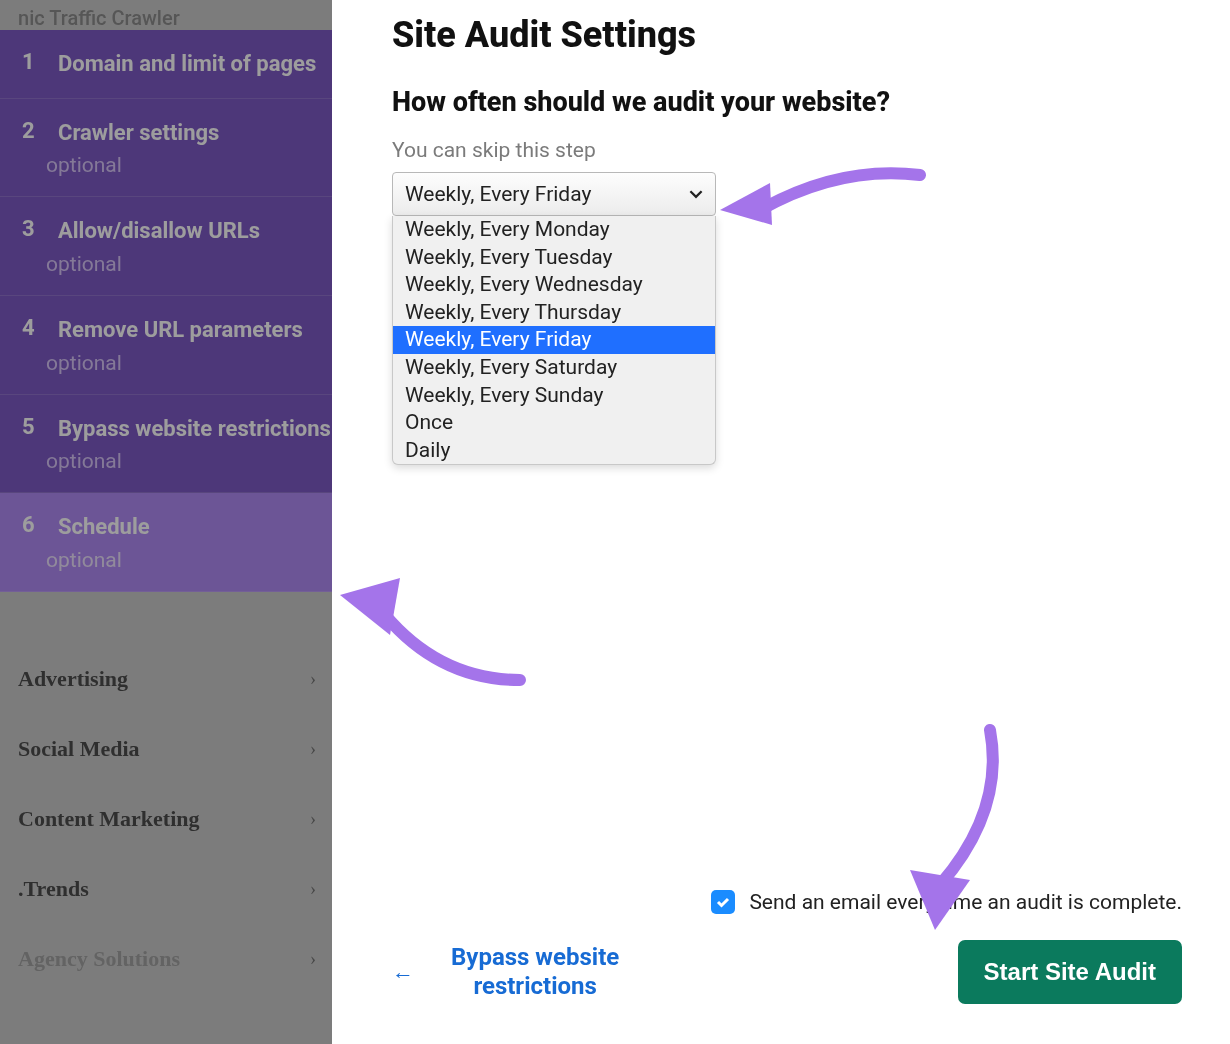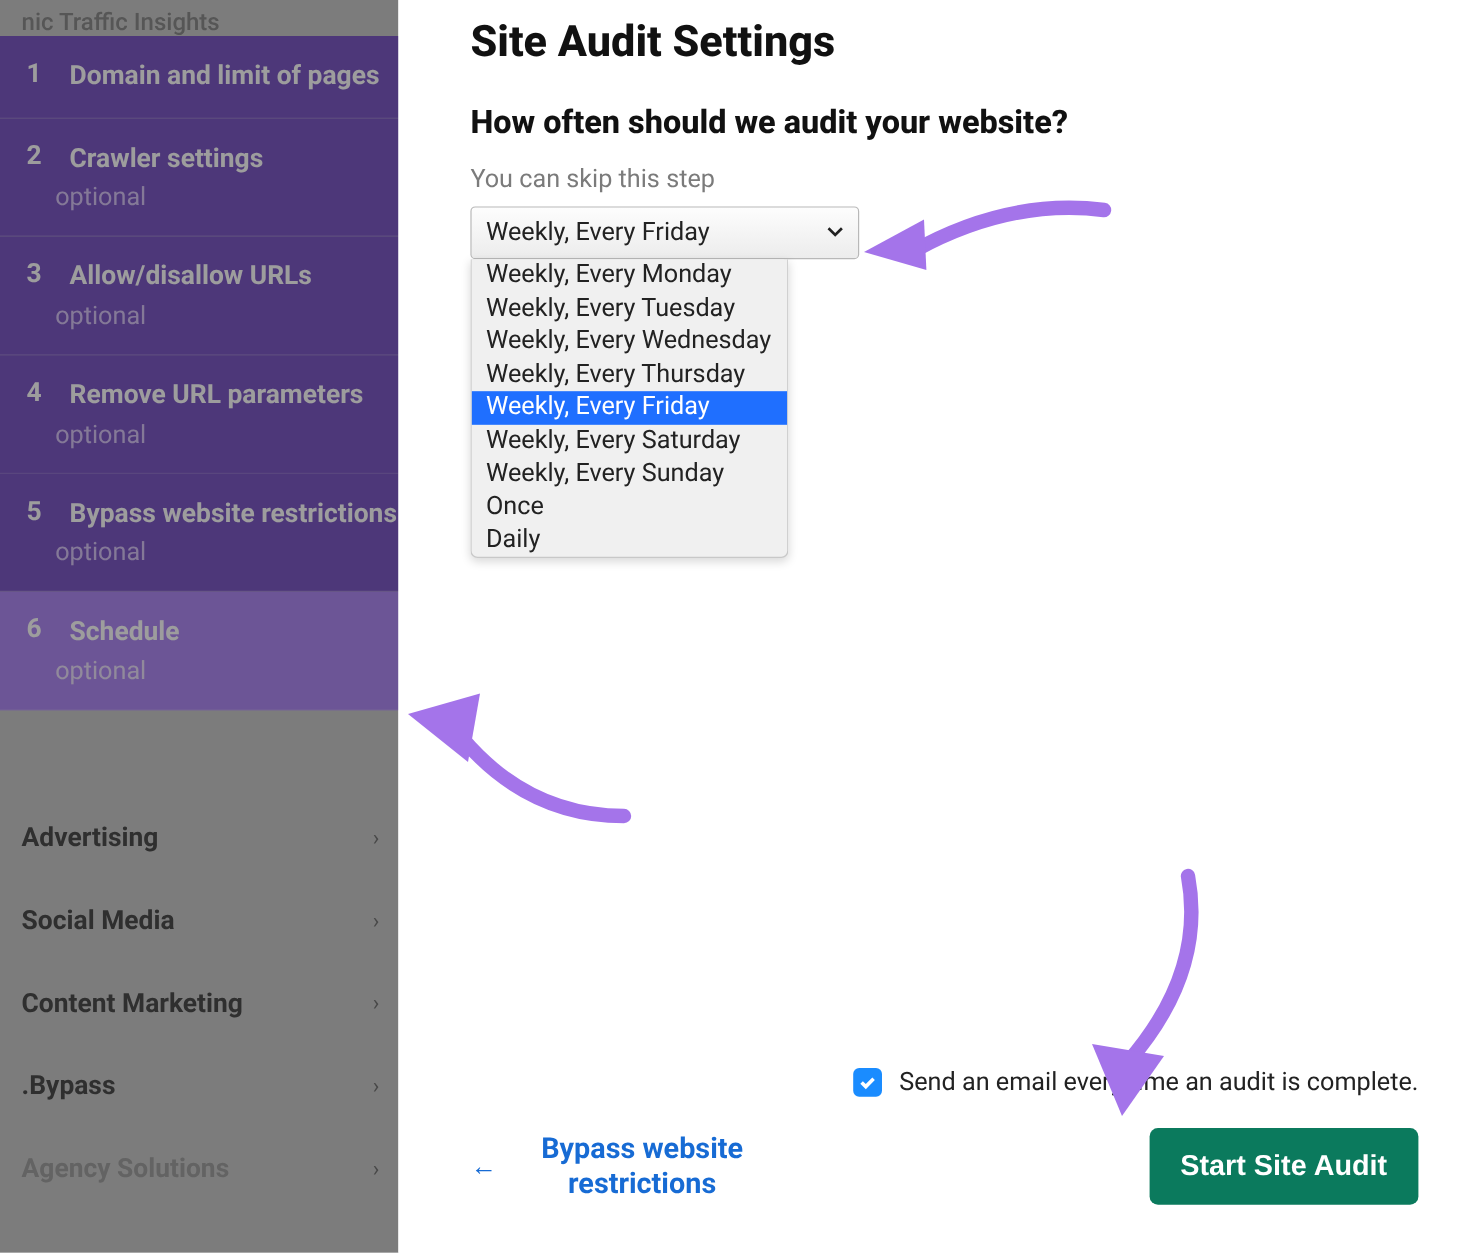--- a/index.html
+++ b/index.html
@@ -68,23 +68,24 @@
   }
   .step-sub {
     color: #cdb7f3;
     font-size: 21px;
     margin-top: 6px;
     margin-left: 24px;
   }
   .step-active .step-sub { color: #e6d9fb; }
   .nav-items {
     position: absolute;
-    top: 664px;
+    top: 644px;
     left: 0;
     width: 332px;
+    font-family: Liberation Serif, serif;
   }
   .nav-item {
     display: flex;
     align-items: center;
     justify-content: space-between;
     padding: 22px 16px 22px 18px;
     cursor: pointer;
   }
   .nav-label {
     font-size: 22px;
@@ -138,21 +139,21 @@
     padding: 0 12px;
     font-size: 21px;
     color: #222;
     cursor: pointer;
   }
   .select-caret svg { width: 14px; height: 14px; }
   .dropdown {
     position: absolute;
     top: 44px;
     left: 0;
-    width: 265px;
+    width: 324px;
     background: #f0f0f0;
     border: 1px solid #c8c8c8;
     border-top: none;
     border-radius: 0 0 6px 6px;
     box-shadow: 0 3px 8px rgba(0,0,0,0.15);
     overflow: hidden;
   }
   .dd-item {
     padding: 1px 12px;
     font-size: 21px;
@@ -217,21 +218,21 @@
     border-radius: 7px;
     padding: 18px 26px;
     cursor: pointer;
   }
   .annot-arrow { position: absolute; pointer-events: none; }
 </style>
 </head>
 <body>
 
 <div class="sidebar">
-  <div class="sidebar-truncated">nic Traffic Insights</div>
+  <div class="sidebar-truncated">nic Traffic Crawler</div>
 
   <div class="wizard-steps">
     <div class="step step-normal">
       <div class="step-row">
         <div class="step-num">1</div>
         <div class="step-title">Domain and limit of pages</div>
       </div>
     </div>
     <div class="step step-normal">
       <div class="step-row">
@@ -277,21 +278,21 @@
     </div>
     <div class="nav-item">
       <span class="nav-label">Social Media</span>
       <span class="nav-chevron">›</span>
     </div>
     <div class="nav-item">
       <span class="nav-label">Content Marketing</span>
       <span class="nav-chevron">›</span>
     </div>
     <div class="nav-item">
-      <span class="nav-label">.Bypass</span>
+      <span class="nav-label">.Trends</span>
       <span class="nav-chevron">›</span>
     </div>
     <div class="nav-item nav-faded">
       <span class="nav-label">Agency Solutions</span>
       <span class="nav-chevron">›</span>
     </div>
   </div>
 
   <div class="sidebar-overlay"></div>
 </div>

